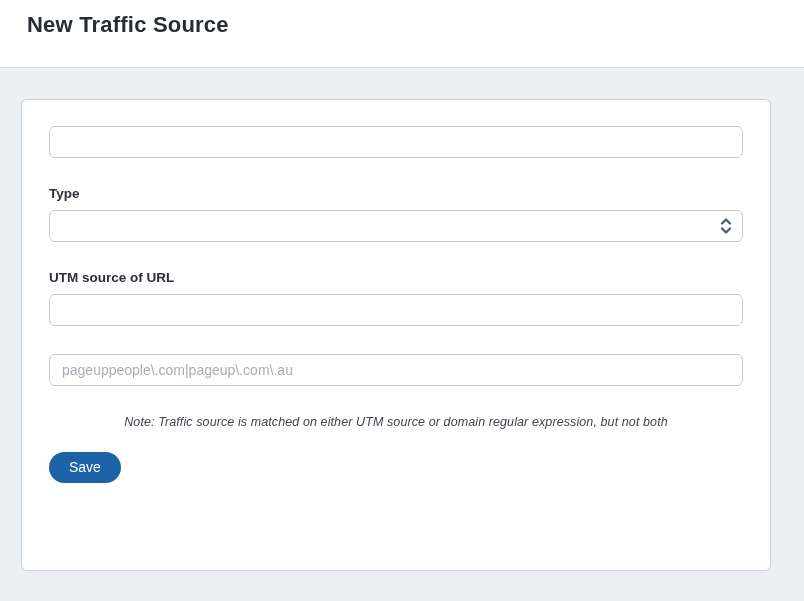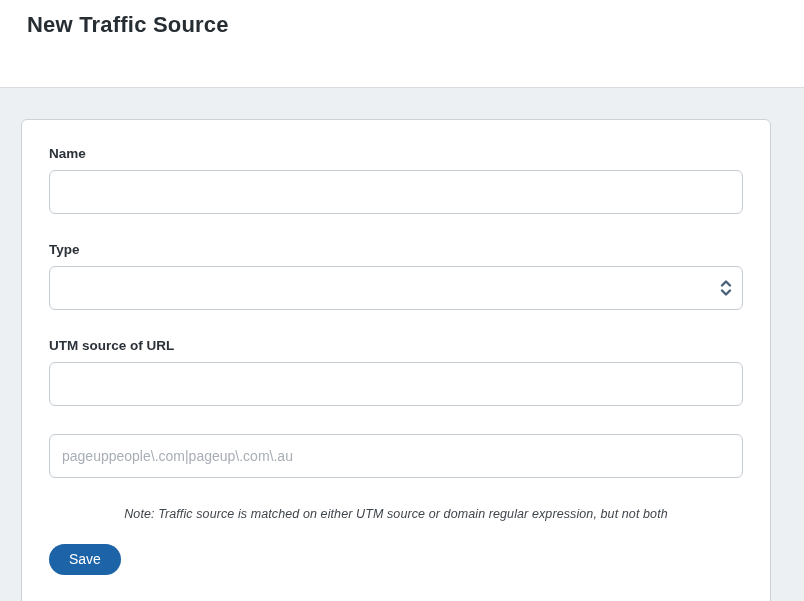--- a/index.html
+++ b/index.html
@@ -7,21 +7,21 @@
   body {
     width: 804px;
     height: 601px;
     background: #edf0f3;
     font-family: "Liberation Sans", sans-serif;
     color: #262d33;
     overflow: hidden;
   }
   .page-header {
     background: #ffffff;
-    height: 88px;
+    height: 68px;
     border-bottom: 1px solid #d9dde1;
     padding: 11px 27px 0 27px;
   }
   .page-title {
     margin: 0;
     font-size: 22px;
     line-height: 27px;
     font-weight: 600;
     letter-spacing: 0.2px;
     color: #262d33;
@@ -40,21 +40,21 @@
   .form-group { margin-bottom: 28px; }
   .field-label {
     display: block;
     font-size: 13.5px;
     font-weight: 700;
     color: #2b3138;
     margin-bottom: 9px;
   }
   .text-input, .select-input {
     width: 100%;
-    height: 44px;
+    height: 32px;
     border: 1px solid #c5cbd2;
     border-radius: 6px;
     background: #ffffff;
     font-family: "Liberation Sans", sans-serif;
     font-size: 14px;
     color: #333a40;
     padding: 0 12px;
     outline: none;
   }
   .text-input::placeholder { color: #a9aeb6; opacity: 1; }
@@ -104,21 +104,20 @@
 <body>
 
 <header class="page-header">
   <h1 class="page-title">New Traffic Source</h1>
 </header>
 
 <main class="content">
   <section class="card">
 
     <div class="form-group">
-      <label class="field-label" for="name-input">Name</label>
       <input class="text-input" type="text" id="name-input" value="" style="">
     </div>
 
     <div class="form-group">
       <label class="field-label" for="type-select">Type</label>
       <div class="select-wrap">
         <select class="select-input" id="type-select"></select>
         <span class="select-icon">
           <svg width="16" height="18" viewBox="0 0 16 18" fill="none" xmlns="http://www.w3.org/2000/svg">
             <path d="M4 6.5 L8 2.5 L12 6.5" stroke="#47617a" stroke-width="2.4" stroke-linecap="round" stroke-linejoin="round" fill="none"></path>

